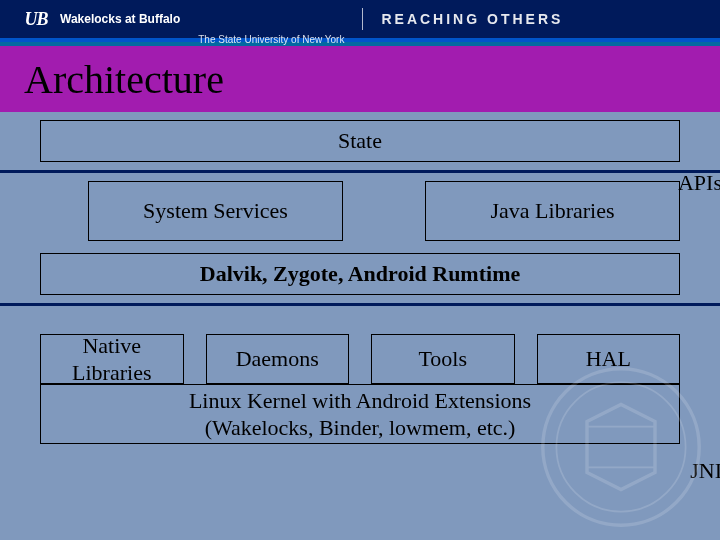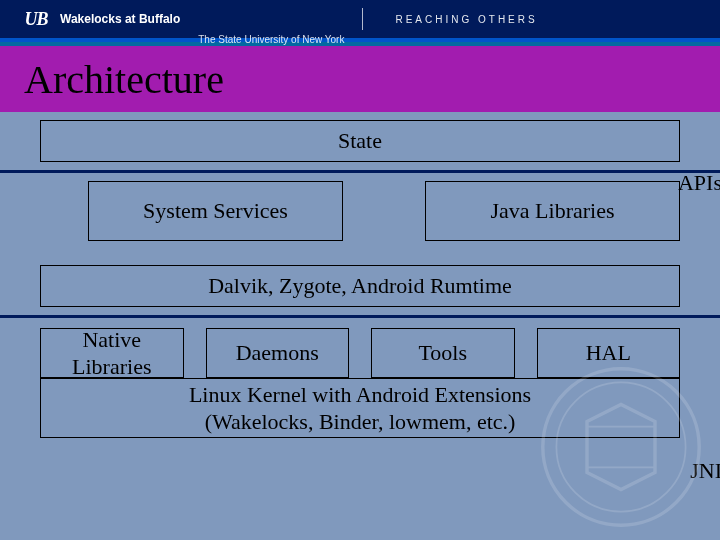--- a/index.html
+++ b/index.html
@@ -36,21 +36,21 @@
     font-size: 18px;
     letter-spacing: -1px;
     display: flex;
     align-items: center;
     justify-content: center;
     font-family: Liberation Serif, serif;
   }
   .ub-text { font-size: 12px; font-weight: bold; }
   .ub-sub { font-size: 10px; opacity: .85; margin-top: 41px; }
   .vdiv { width: 1px; height: 22px; background: #fff; opacity: .7; }
-  .reaching { font-size: 10px; letter-spacing: 3px; font-weight: normal; opacity: .9; margin-left: 14px; }
+  .reaching { font-size: 14px; letter-spacing: 3px; font-weight: bold; opacity: .9; }
 
   .title-band {
     width: 100%;
     height: 70px;
     background: #a21caf;
     border-top: 4px solid #0369a1;
     display: flex;
     align-items: center;
     padding-left: 24px;
   }
@@ -83,24 +83,24 @@
   .apps-row { margin: 0 0 8px 0; }
   .apps-row .box { height: 42px; padding: 4px; }
 
   .hr-line { height: 3px; background: #001a5b; width: 720px; margin-left: -40px; }
 
   .row-two { display: flex; gap: 34px; margin-top: 8px; }
   .row-two .box { flex: 1; height: 60px; padding: 2px; margin-left: 48px; }
 
   .row-two.sub .box { height: 72px; padding: 4px; }
 
-  .dalvik-row { margin-top: 24px; }
+  .dalvik-row { margin-top: 12px; font-weight: bold; }
   .dalvik-row .box { height: 42px; padding: 4px; }
 
-  .row-four { display: flex; gap: 22px; margin-top: 10px; justify-content: space-between; }
+  .row-four { display: flex; gap: 22px; margin-top: 28px; justify-content: space-between; }
   .row-four .box { flex: 1; height: 50px; padding: 4px; }
 
   .kernel-row { margin-top: 0; }
   .kernel-row .box { height: 60px; padding: 4px; }
 
   .side-label {
     position: absolute;
     right: -2px;
     font-size: 22px;
     color: #000;

